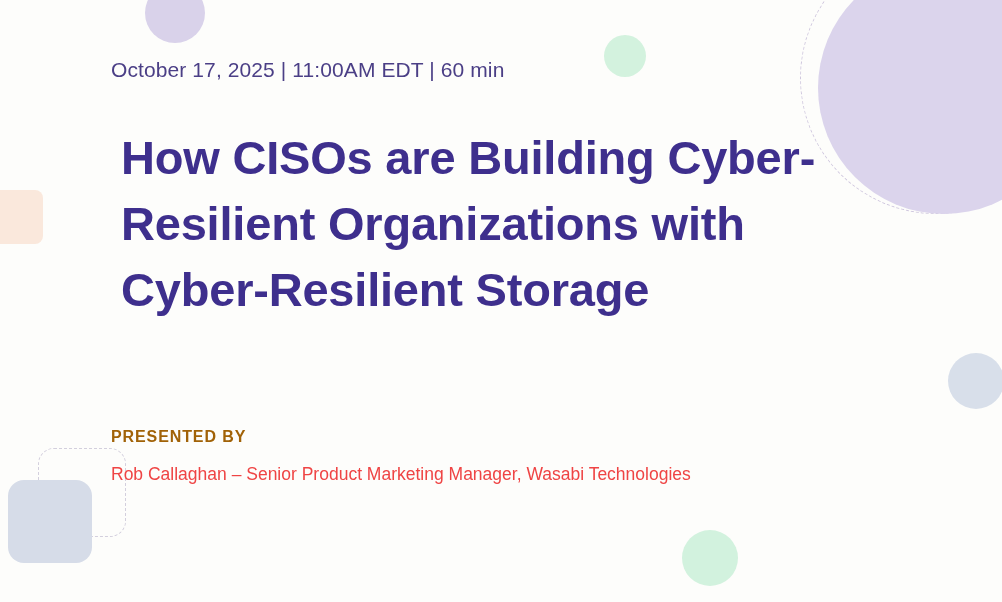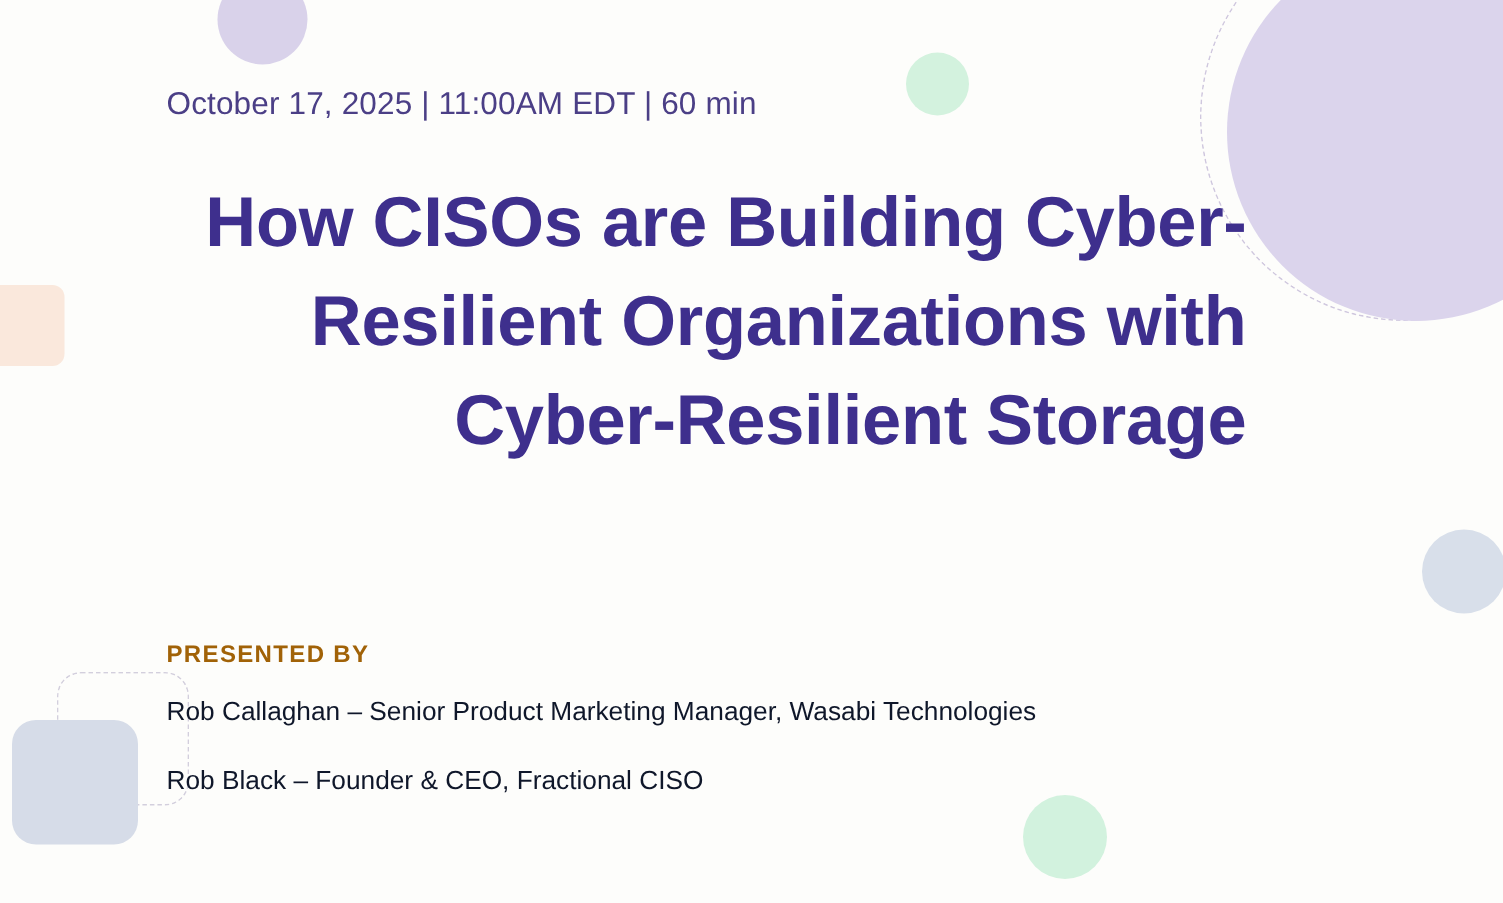--- a/index.html
+++ b/index.html
@@ -100,57 +100,56 @@
   }
 
   
   .content {
     position: absolute;
     left: 111px;
     top: 0;
     width: 740px;
     height: 602px;
     z-index: 5;
-    text-align: right;
   }
   .date-line {
     position: absolute;
     top: 58px;
     left: 0;
     font-size: 21px;
     color: #4b3f86;
     letter-spacing: 0.1px;
     white-space: nowrap;
   }
   .headline {
     position: absolute;
     top: 115px;
     left: 0;
     width: 720px;
-    margin: 0;
+    margin: 10px;
     font-size: 47px;
     line-height: 66px;
     font-weight: bold;
     color: #3e2f8d;
     letter-spacing: -0.2px;
   }
   .presented-by {
     position: absolute;
     top: 428px;
     left: 0;
     font-size: 16px;
     font-weight: bold;
     color: #a16207;
     letter-spacing: 0.9px;
   }
   .presenter {
     position: absolute;
     left: 0;
     font-size: 17.5px;
-    color: #0f172a;
+    color: #ef4444;
     white-space: nowrap;
   }
   .presenter-0 { top: 464px; }
   .presenter-1 { top: 510px; }
 </style>
 </head>
 <body>
 
 <div id="banner">
 
@@ -167,16 +166,15 @@
   <div class="content">
 
     <div class="date-line">October 17, 2025 | 11:00AM EDT | 60 min</div>
 
     <h1 class="headline">How CISOs are Building Cyber-Resilient Organizations with Cyber-Resilient Storage</h1>
 
     <div class="presented-by">PRESENTED BY</div>
 
     <div class="presenter presenter-0">Rob Callaghan – Senior Product Marketing Manager, Wasabi Technologies</div>
 
-    <div class="presenter presenter-1">Rob Black – Founder &amp; CEO, Fractional CISO</div>
 
   </div>
 </div>
 
 </body></html>

